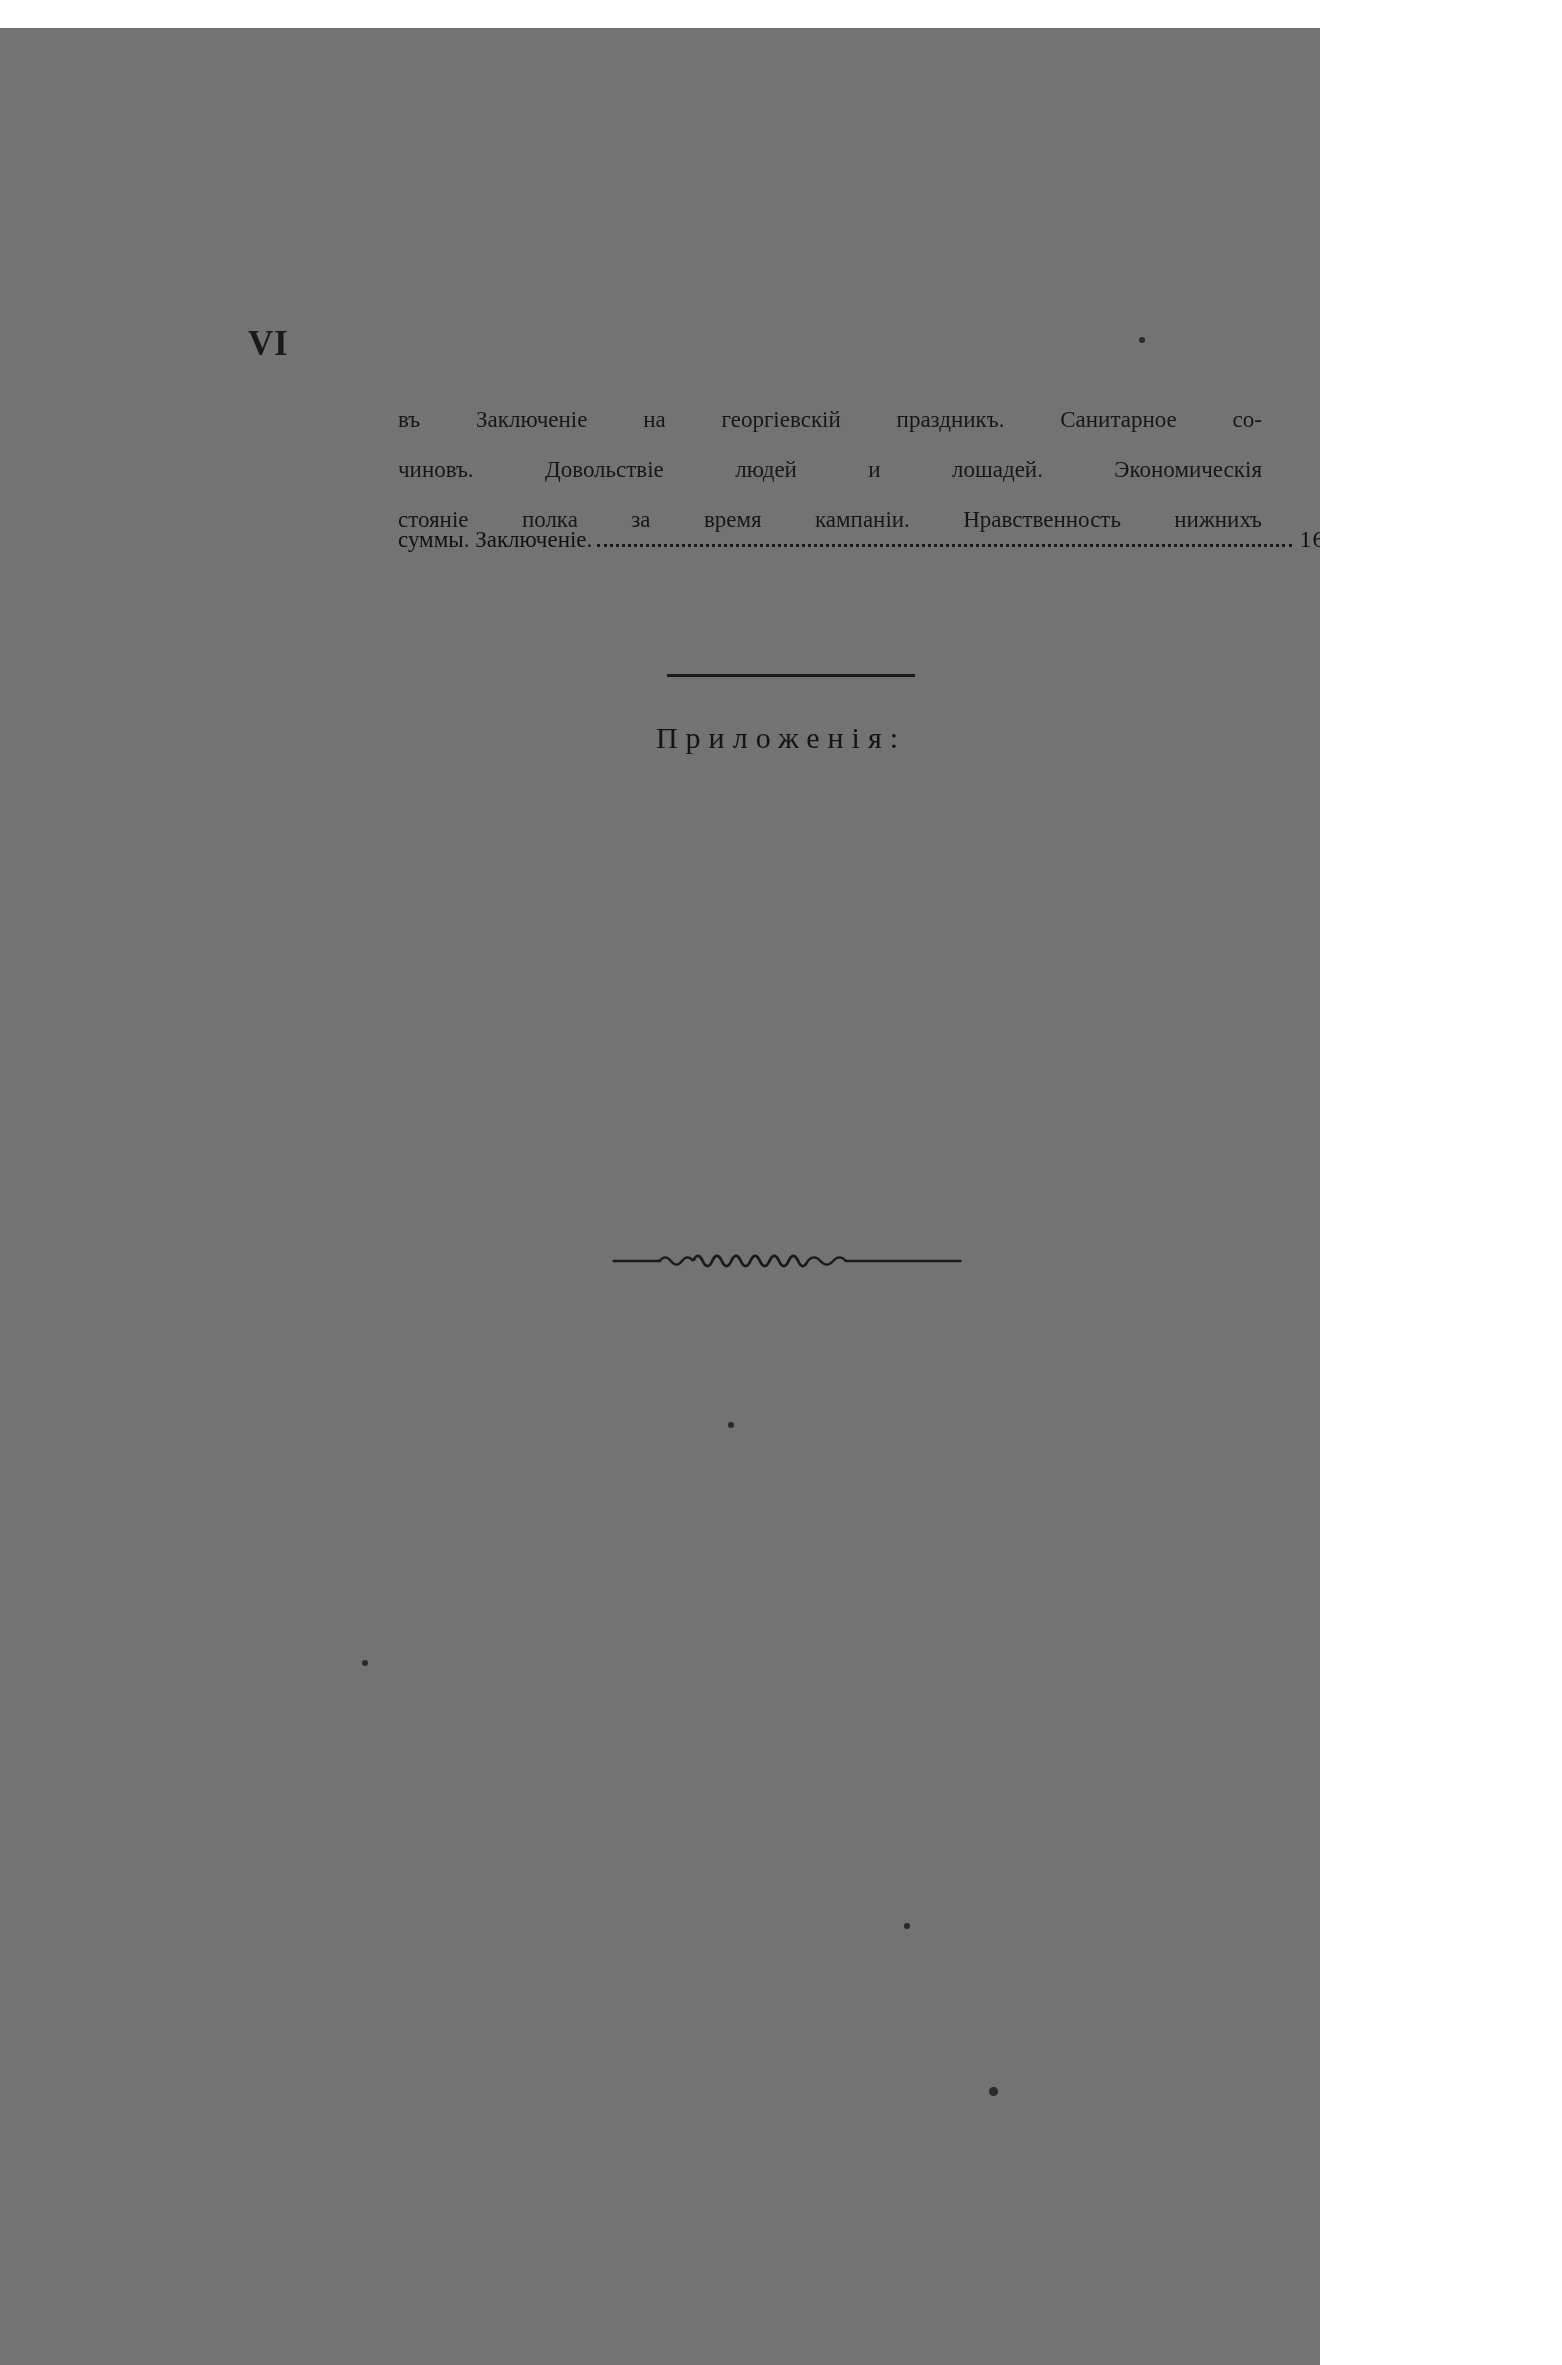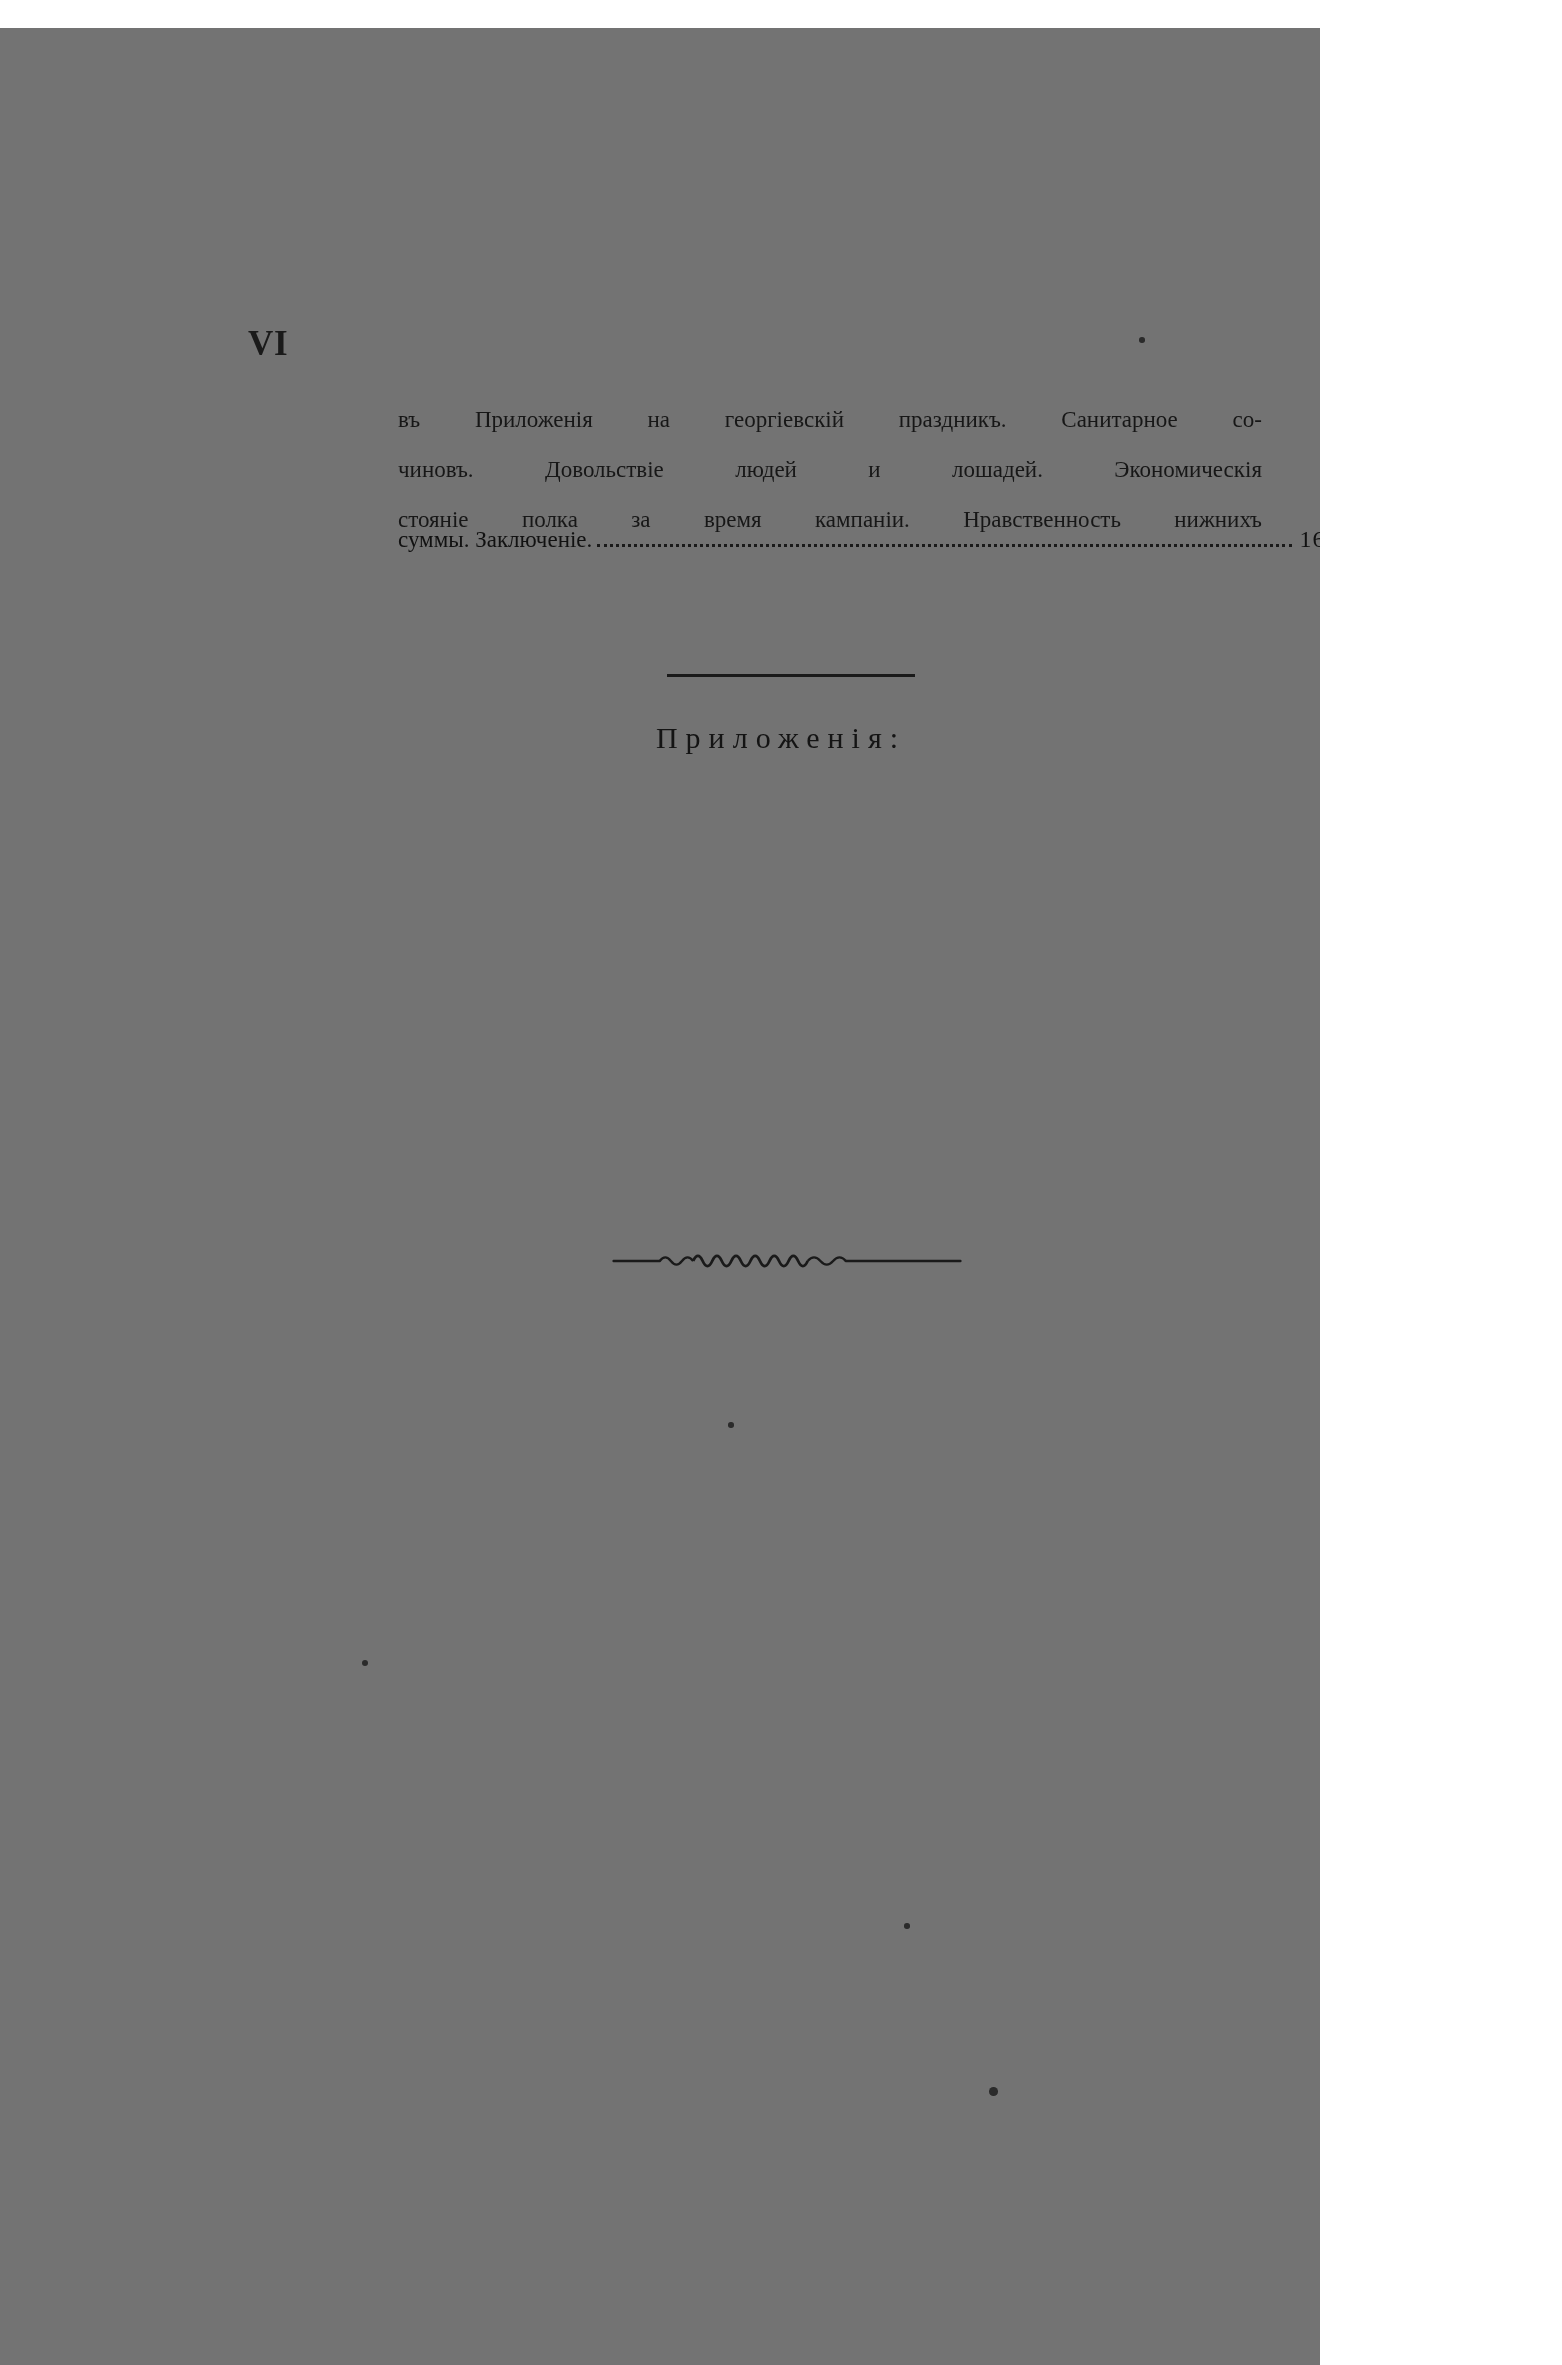--- a/index.html
+++ b/index.html
@@ -168,21 +168,21 @@
 
   <div class="speck speck-a"></div>
   <div class="speck speck-b"></div>
   <div class="speck speck-c"></div>
   <div class="speck speck-d"></div>
   <div class="speck speck-e"></div>
 
   <div class="cont-block">
     <div class="cont-line justify">
       <span class="w">въ</span>
-      <span class="w">Приложенія</span>
+      <span class="w">Заключеніе</span>
       <span class="w">на</span>
       <span class="w">георгіевскій</span>
       <span class="w">праздникъ.</span>
       <span class="w">Санитарное</span>
       <span class="w">со-</span>
     </div>
     <div class="cont-line justify">
       <span class="w">чиновъ.</span>
       <span class="w">Довольствіе</span>
       <span class="w">людей</span>

